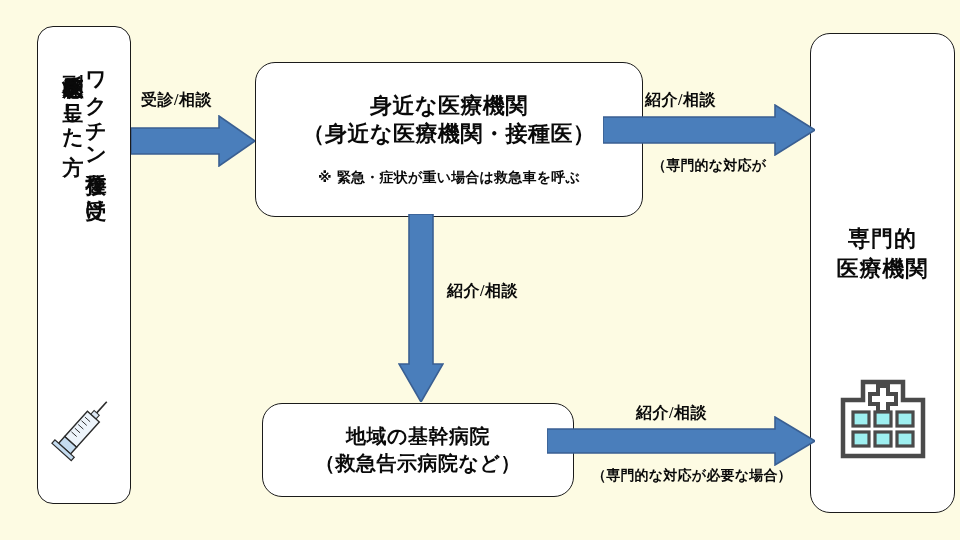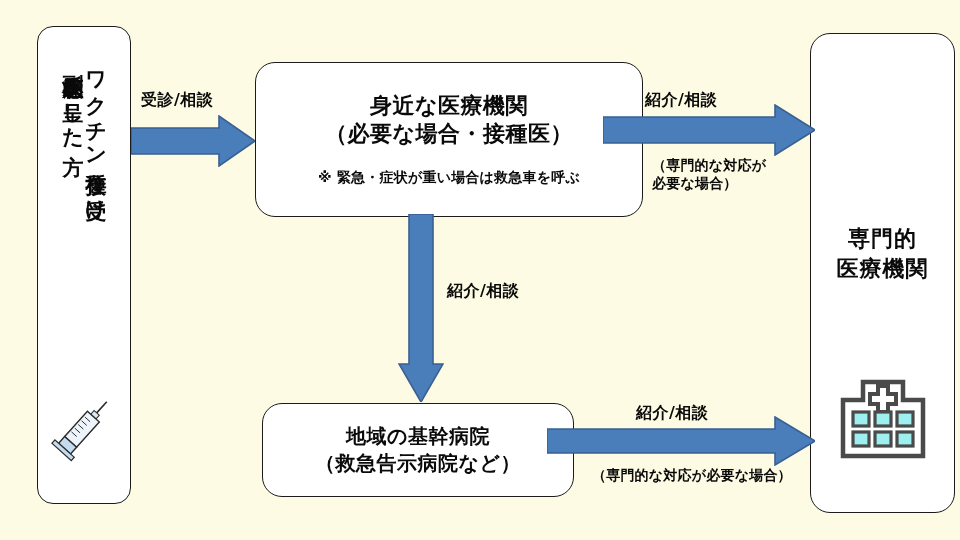--- a/index.html
+++ b/index.html
@@ -167,20 +167,21 @@
   #arrow-refer-down { left: 398px; top: 214px; width: 46px; height: 188px; }
 
   
   .alabel {
     position: absolute;
     font-size: 16px;
     font-weight: 700;
     color: #0A0A0A;
     letter-spacing: 0.5px;
     white-space: nowrap;
+    font-family: Liberation Serif, serif;
   }
   .anote {
     position: absolute;
     font-size: 14px;
     font-weight: 700;
     color: #0A0A0A;
     letter-spacing: 0.2px;
     line-height: 1.3;
     white-space: nowrap;
   }
@@ -219,21 +220,21 @@
 
         <rect x="27" y="60" width="16" height="9" fill="#C5DCF0" stroke="#2B2B2B" stroke-width="1.4"></rect>
 
         <rect x="22" y="69" width="26" height="4.5" fill="#C5DCF0" stroke="#2B2B2B" stroke-width="1.2"></rect>
       </g>
     </svg>
   </div>
 
   <div class="node" id="box-local-clinic">
     <div class="ln1">身近な医療機関</div>
-    <div class="ln2">（必要な場合・接種医）</div>
+    <div class="ln2">（身近な医療機関・接種医）</div>
     <div class="note1">※ 緊急・症状が重い場合は救急車を呼ぶ</div>
   </div>
 
   <div class="node" id="box-core-hospital">
     <div class="ln1">地域の基幹病院</div>
     <div class="ln2">（救急告示病院など）</div>
   </div>
 
   <div class="node" id="box-specialist">
     <div id="specialist-label">
@@ -260,21 +261,20 @@
     <path d="M0 13 L88 13 L88 1 L124 26 L88 51 L88 39 L0 39 Z" fill="#4A7EBB" stroke="#3A5F92" stroke-width="1.6"></path>
   </svg>
   <div class="alabel" id="label-consult">受診/相談</div>
 
   <svg class="arrow" id="arrow-refer-top" viewBox="0 0 212 52" preserveAspectRatio="none">
     <path d="M0 13 L172 13 L172 1 L212 26 L172 51 L172 39 L0 39 Z" fill="#4A7EBB" stroke="#3A5F92" stroke-width="1.6"></path>
   </svg>
   <div class="alabel" id="label-refer-top">紹介/相談</div>
   <div class="anote" id="note-refer-top">
     <div>（専門的な対応が</div>
-    <div>必要な場合）</div>
   </div>
 
   <svg class="arrow" id="arrow-refer-down" viewBox="0 0 46 188" preserveAspectRatio="none">
     <path d="M11 0 L35 0 L35 150 L45 150 L23 188 L1 150 L11 150 Z" fill="#4A7EBB" stroke="#3A5F92" stroke-width="1.6"></path>
   </svg>
   <div class="alabel" id="label-refer-down">紹介/相談</div>
 
   <svg class="arrow" id="arrow-refer-bottom" viewBox="0 0 268 50" preserveAspectRatio="none">
     <path d="M0 13 L228 13 L228 1 L268 25 L228 49 L228 37 L0 37 Z" fill="#4A7EBB" stroke="#3A5F92" stroke-width="1.6"></path>
   </svg>

